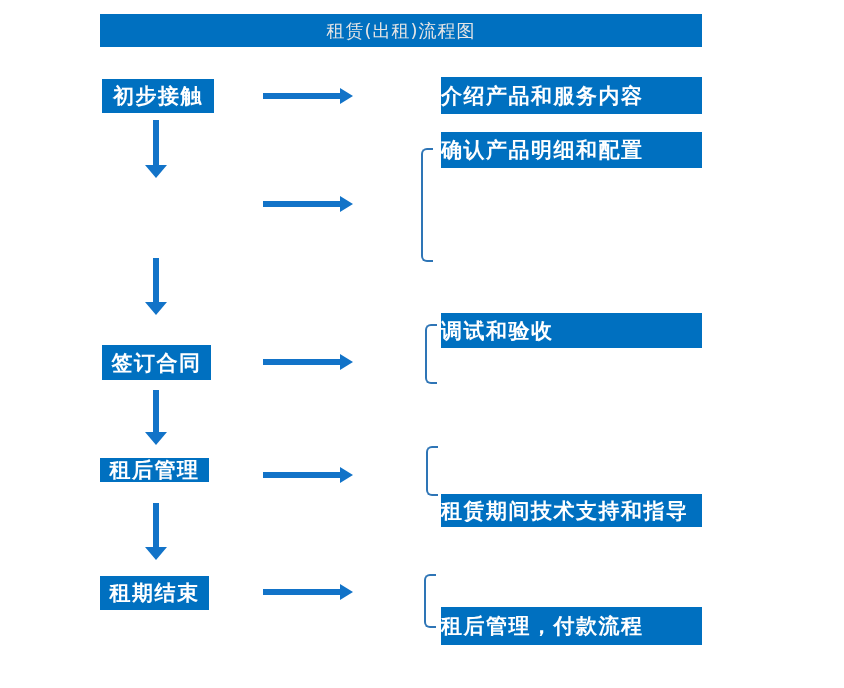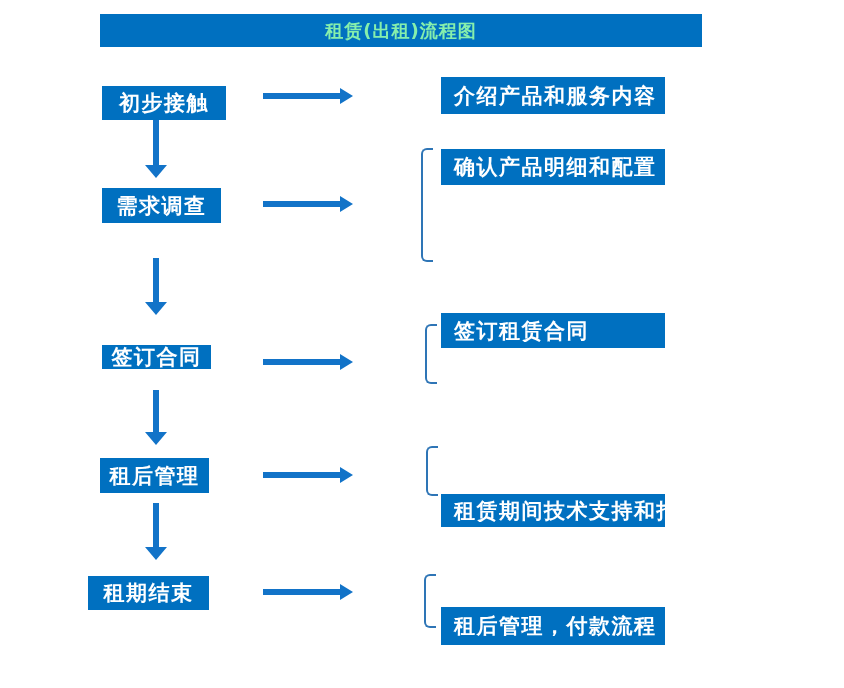--- a/index.html
+++ b/index.html
@@ -13,43 +13,43 @@
     width: 844px;
     height: 688px;
     background: #ffffff;
     overflow: hidden;
   }
   .titlebar {
     position: absolute;
     left: 100px; top: 14px;
     width: 602px; height: 33px;
     background: #0070c0;
-    color: #86efac;
-    font-weight: bold;
+    color: #e5e5e5;
+    font-weight: normal;
     font-size: 18px;
     letter-spacing: 1px;
     display: flex;
     align-items: center;
     justify-content: center;
     white-space: nowrap;
   }
   .box {
     position: absolute;
     background: #0070c0;
     color: #ffffff;
     font-weight: bold;
     font-size: 21px;
     letter-spacing: 1.5px;
     display: flex;
     align-items: center;
     box-sizing: border-box;
     white-space: nowrap;
   }
   .stage { justify-content: center; }
-  .detail { justify-content: flex-start; padding-left: 13px; width: 224px; left: 441px; }
+  .detail { justify-content: flex-start; width: 261px; left: 441px; }
   
   .harrow { position: absolute; width: 90px; height: 16px; }
   .harrow .shaft {
     position: absolute; left: 0; top: 5px;
     width: 78px; height: 6px; background: #1273c8;
   }
   .harrow .head {
     position: absolute; right: 0; top: 0;
     width: 0; height: 0;
     border-left: 13px solid #1273c8;
@@ -80,29 +80,28 @@
     background: transparent;
   }
 </style>
 </head>
 <body>
 
 <div class="canvas">
 
   <div class="titlebar">租赁(出租)流程图</div>
 
-  <div class="box stage" style="left:102px;top:86px;width:124px;height:34px">初步接触</div>
-  <div class="box stage" style="left:102px;top:188px;width:119px;height:35px">需求调查</div>
-  <div class="box stage" style="left:102px;top:345px;width:109px;height:24px">签订合同</div>
-  <div class="box stage" style="left:100px;top:458px;width:109px;height:35px">租后管理</div>
-  <div class="box stage" style="left:88px;top:576px;width:121px;height:34px">租期结束</div>
+  <div class="box stage" style="left:102px;top:79px;width:112px;height:34px">初步接触</div>
+  <div class="box stage" style="left:102px;top:345px;width:109px;height:35px">签订合同</div>
+  <div class="box stage" style="left:100px;top:458px;width:109px;height:24px">租后管理</div>
+  <div class="box stage" style="left:100px;top:576px;width:109px;height:34px">租期结束</div>
 
   <div class="box detail" style="top:77px;height:37px">介绍产品和服务内容</div>
-  <div class="box detail" style="top:149px;height:36px">确认产品明细和配置</div>
-  <div class="box detail" style="top:313px;height:35px">签订租赁合同</div>
+  <div class="box detail" style="top:132px;height:36px">确认产品明细和配置</div>
+  <div class="box detail" style="top:313px;height:35px">调试和验收</div>
   <div class="box detail" style="top:494px;height:33px">租赁期间技术支持和指导</div>
   <div class="box detail" style="top:607px;height:38px">租后管理，付款流程</div>
 
   <div class="harrow" style="left:263px;top:88px">
     <div class="shaft"></div>
     <div class="head"></div>
   </div>
   <div class="harrow" style="left:263px;top:196px">
     <div class="shaft"></div>
     <div class="head"></div>

